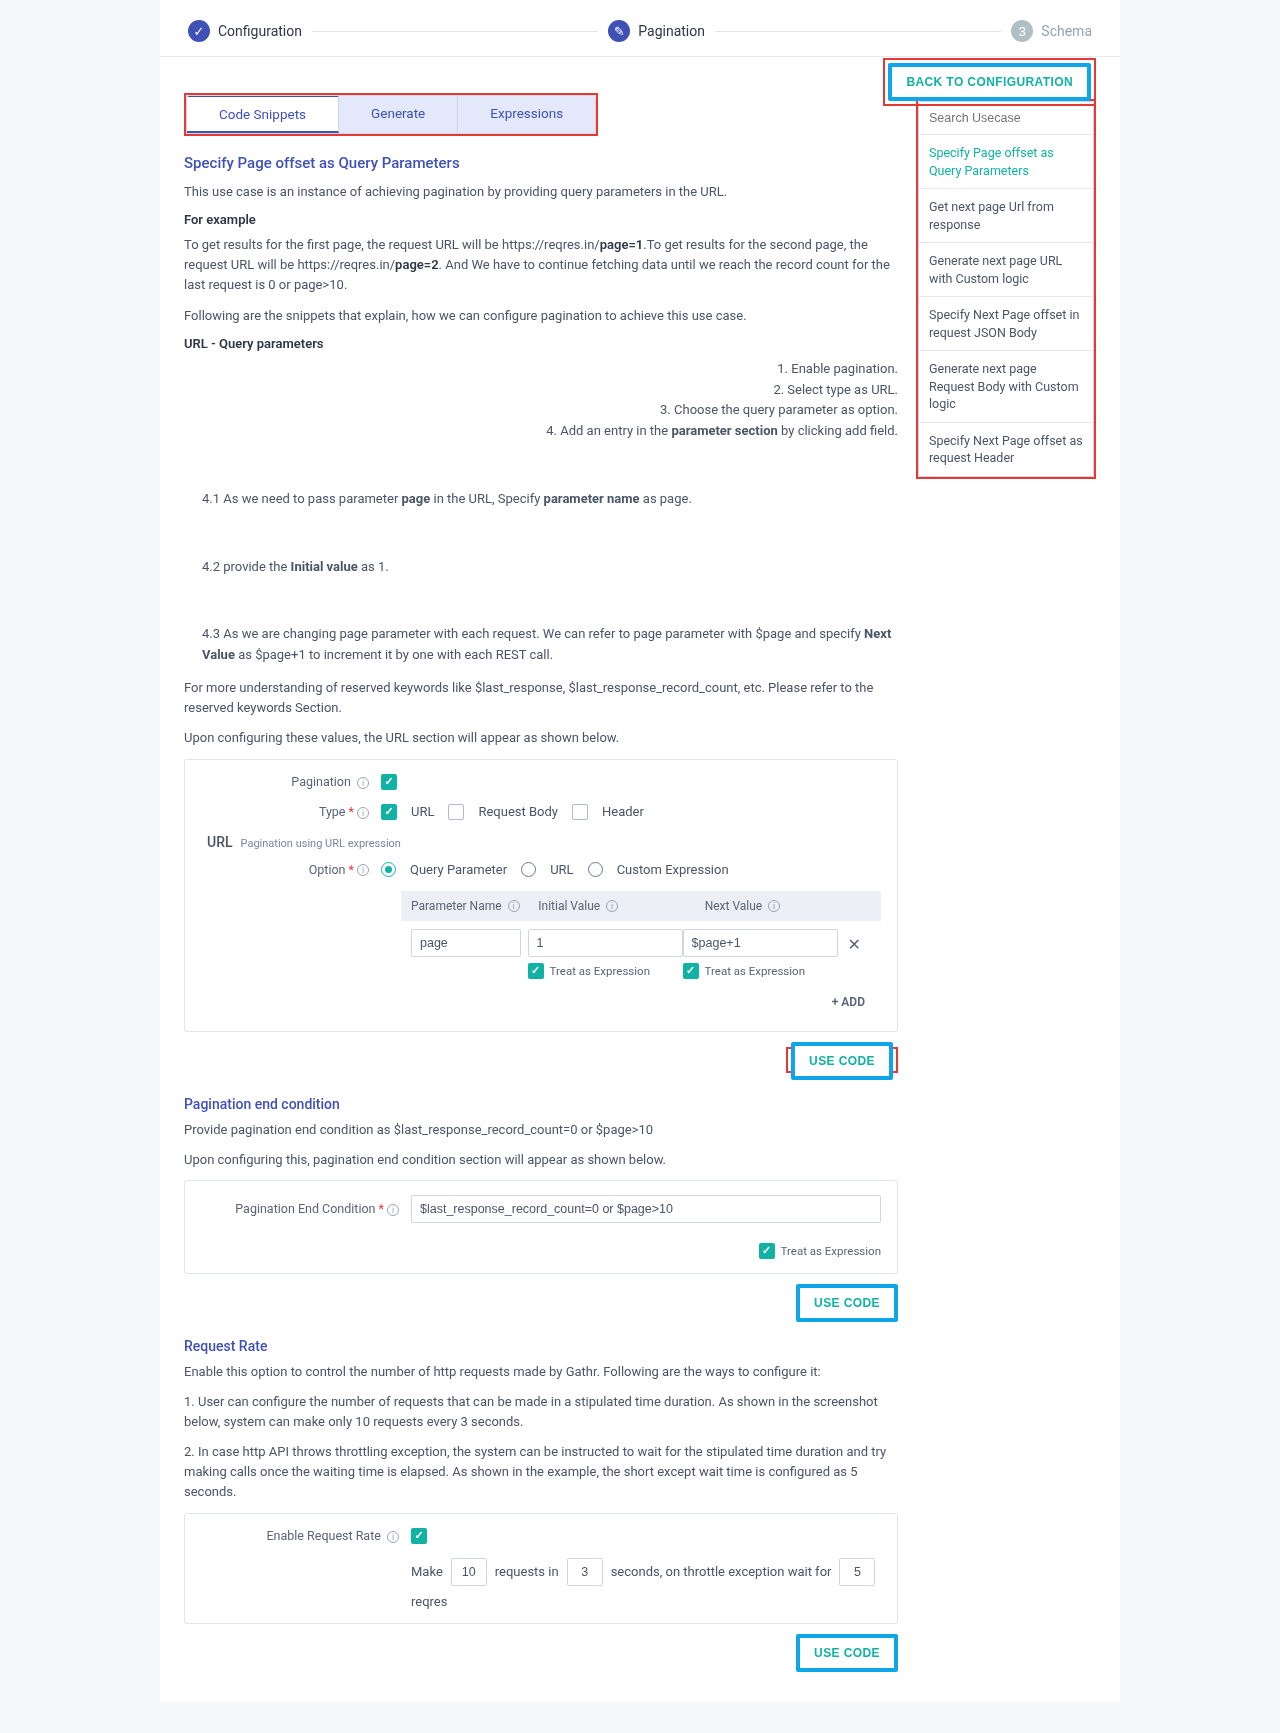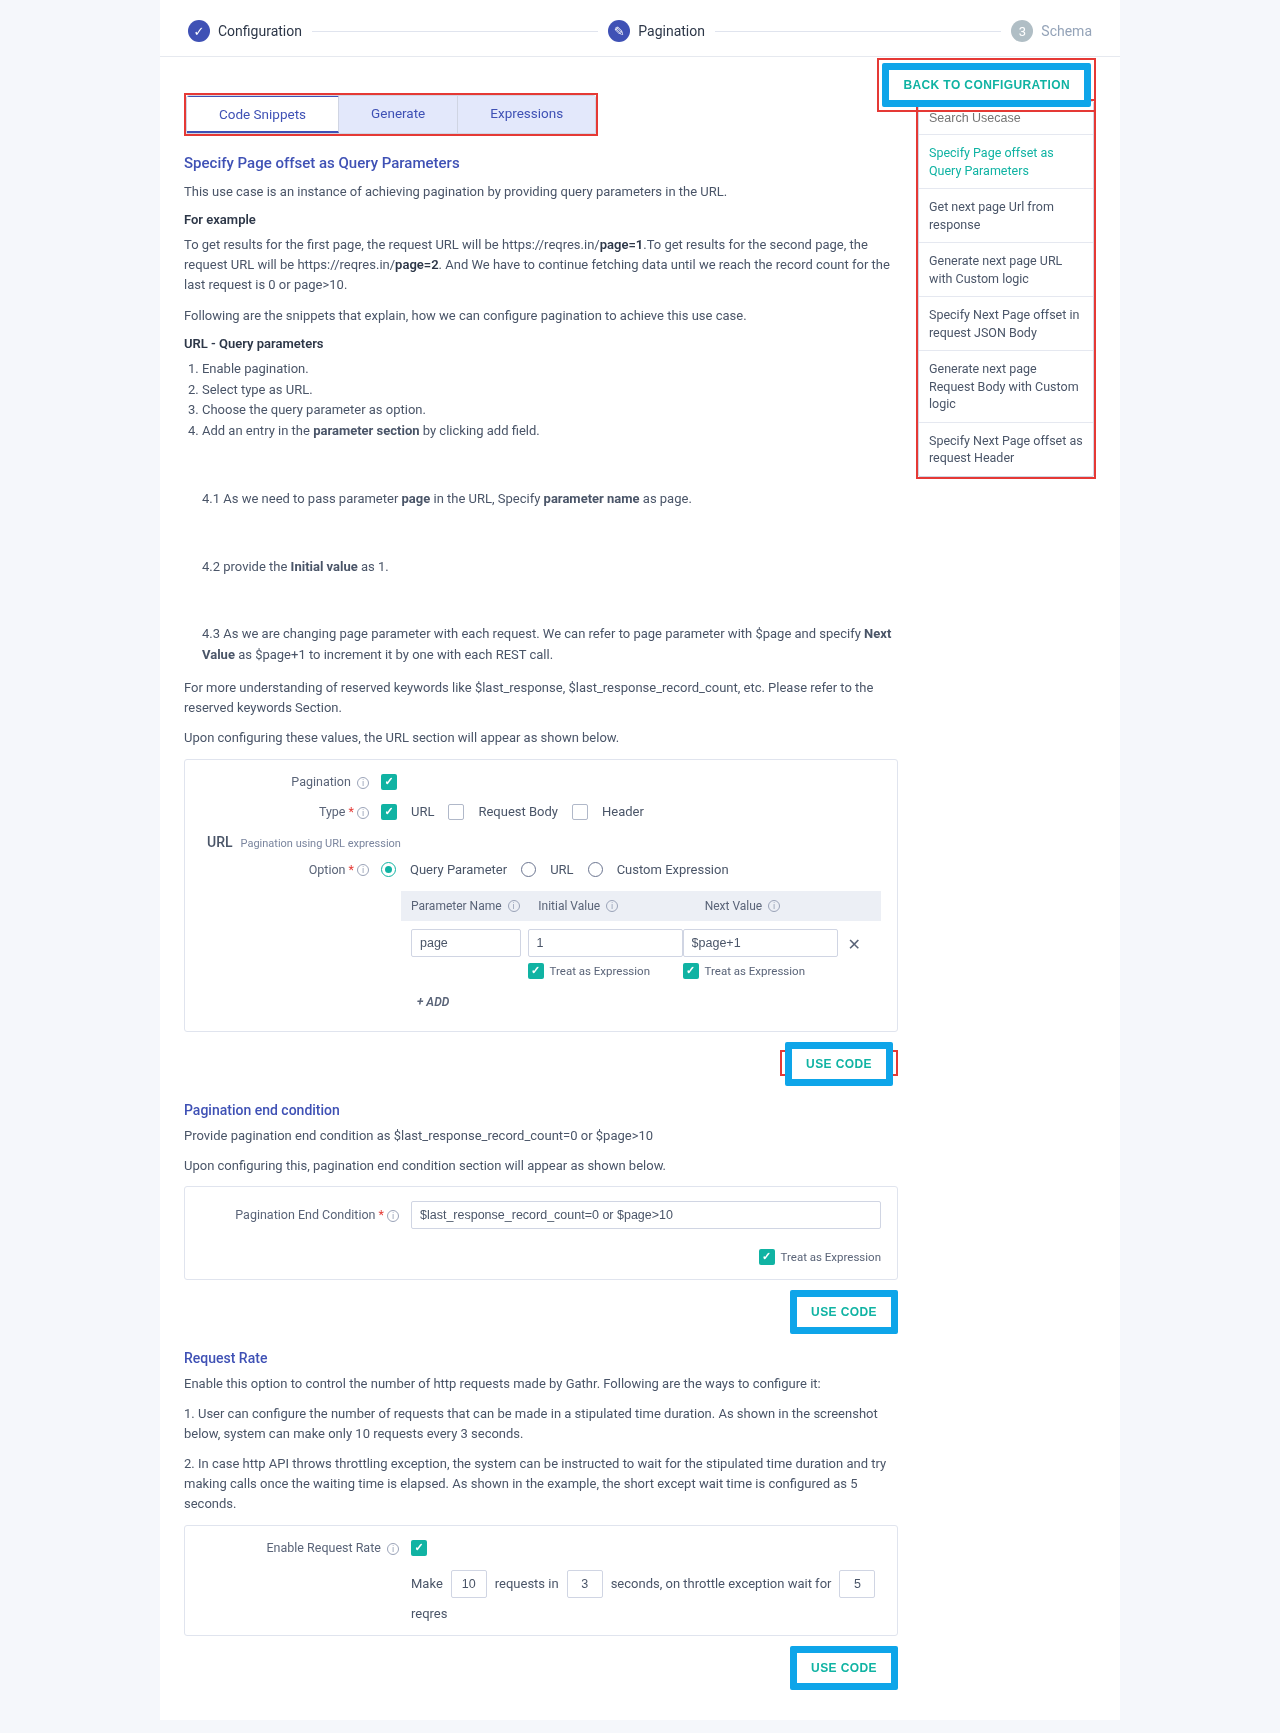--- a/index.html
+++ b/index.html
@@ -9,34 +9,34 @@
   .step { display: flex; align-items: center; gap: 8px; font-size: 14px; color: #2d3748; }
   .step-circle { width: 22px; height: 22px; border-radius: 50%; display: flex; align-items: center; justify-content: center; font-size: 13px; color: #fff; }
   .step-circle.done { background: #3f51b5; }
   .step-circle.current { background: #3f51b5; }
   .step-circle.pending { background: #b0bec5; }
   .step-line { flex: 1; height: 1px; background: #e0e4ee; margin: 0 10px; }
   .step.muted { color: #94a3b8; }
   .top-right { position: absolute; right: 24px; top: 58px; }
   .hl-red { border: 2px solid #e53935; padding: 3px; }
   .hl-red-tight { border: 2px solid #e53935; }
-  .btn-outline { border: 7px solid #0ea5e9; color: #10b3a3; background: #fff; padding: 8px 14px; font-size: 12px; letter-spacing: 0.4px; font-weight: 600; cursor: pointer; border-radius: 2px; }
+  .btn-outline { border: 4px solid #0ea5e9; color: #10b3a3; background: #fff; padding: 8px 14px; font-size: 12px; letter-spacing: 0.4px; font-weight: 600; cursor: pointer; border-radius: 2px; }
   .content-wrap { display: flex; padding: 10px 24px 0 24px; gap: 18px; }
   .main { flex: 1; min-width: 0; }
   .side { width: 180px; flex-shrink: 0; margin-top: 32px; }
   .tabs { display: inline-flex; border: 1px solid #d0d5e3; border-radius: 3px 3px 0 0; overflow: hidden; }
   .tab { padding: 9px 32px; font-size: 13.5px; color: #3f51b5; background: #e3e8fb; border-right: 1px solid #d0d5e3; cursor: pointer; }
   .tab:last-child { border-right: none; }
   .tab.active { background: #fff; border-bottom: 2px solid #3f51b5; border-top: 2px solid #3f51b5; margin-top: -1px; }
   .section-title { color: #3f51b5; font-size: 15px; font-weight: 500; margin: 18px 0 10px 0; }
   .sub-title { color: #3f51b5; font-size: 14px; font-weight: 500; margin: 16px 0 8px 0; }
   .p { font-size: 13px; line-height: 1.55; margin-bottom: 10px; color: #4a5568; }
   .p b, .p strong { font-weight: 600; color: #2d3748; }
   .bold { font-weight: 600; color: #2d3748; margin-bottom: 8px; font-size: 13px; }
-  .list-item { font-size: 13px; line-height: 1.6; padding-left: 4px; }
+  .list-item { font-size: 13px; line-height: 1.6; padding-left: 4px; text-align: right; }
   .sub-item { font-size: 13px; line-height: 1.6; padding-left: 18px; margin-top: 47px; }
   .panel { border: 1px solid #e0e4ee; border-radius: 3px; padding: 14px 16px; margin-top: 10px; }
   .form-row { display: flex; align-items: center; margin-bottom: 14px; }
   .form-label { width: 180px; text-align: right; padding-right: 12px; font-size: 12.5px; color: #5a6478; }
   .form-label .req { color: #e53935; }
   .form-control { display: flex; align-items: center; gap: 14px; font-size: 13px; }
   .chk { width: 16px; height: 16px; background: #10b3a3; border-radius: 2px; display: inline-flex; align-items: center; justify-content: center; flex-shrink: 0; }
   .chk::after { content: "✓"; color: #fff; font-size: 11px; font-weight: bold; }
   .chk.empty { background: #fff; border: 1.5px solid #b0b8c9; }
   .chk.empty::after { content: ""; }
@@ -50,21 +50,21 @@
   .param-head > div:nth-child(1) { width: 130px; }
   .param-head > div:nth-child(2) { width: 170px; }
   .param-head > div:nth-child(3) { width: 170px; }
   .param-row { display: flex; align-items: flex-start; padding: 8px 10px; gap: 0; }
   .inp { border: 1px solid #d0d5e3; padding: 6px 8px; font-size: 12.5px; border-radius: 2px; color: #4a5568; background: #fff; }
   .inp.sm { width: 110px; }
   .inp.md { width: 155px; }
   .inp.xs { width: 36px; text-align: center; }
   .treat { display: flex; align-items: center; gap: 6px; font-size: 11.5px; color: #5a6478; margin-top: 6px; }
   .close-x { font-size: 16px; color: #5a6478; padding: 6px 10px; cursor: pointer; }
-  .add-row { text-align: left; padding: 8px 16px; font-size: 12px; color: #5a6478; font-weight: 600; font-style: italic; }
+  .add-row { text-align: right; padding: 8px 16px; font-size: 12px; color: #5a6478; font-weight: 600; }
   .use-code-row { text-align: right; margin-top: 10px; }
   .info-ic { display: inline-block; width: 12px; height: 12px; border: 1px solid #9aa3b8; border-radius: 50%; font-size: 9px; line-height: 10px; text-align: center; color: #9aa3b8; margin-left: 3px; vertical-align: middle; }
   .info-ic::before { content: "i"; }
   .side-panel { border: 1px solid #d0d5e3; border-radius: 2px; background: #fff; }
   .side-search { border: none; border-bottom: 0; padding: 9px 10px; font-size: 12.5px; width: 100%; color: #7a859e; outline: none; }
   .side-list { }
   .side-item { border-top: 1px solid #e5e8f0; padding: 9px 10px; font-size: 12.5px; line-height: 1.4; color: #4a5568; cursor: pointer; }
   .side-item.active { color: #10b3a3; }
   .rate-text { font-size: 13px; display: inline-flex; align-items: center; gap: 8px; flex-wrap: wrap; }
 </style>

